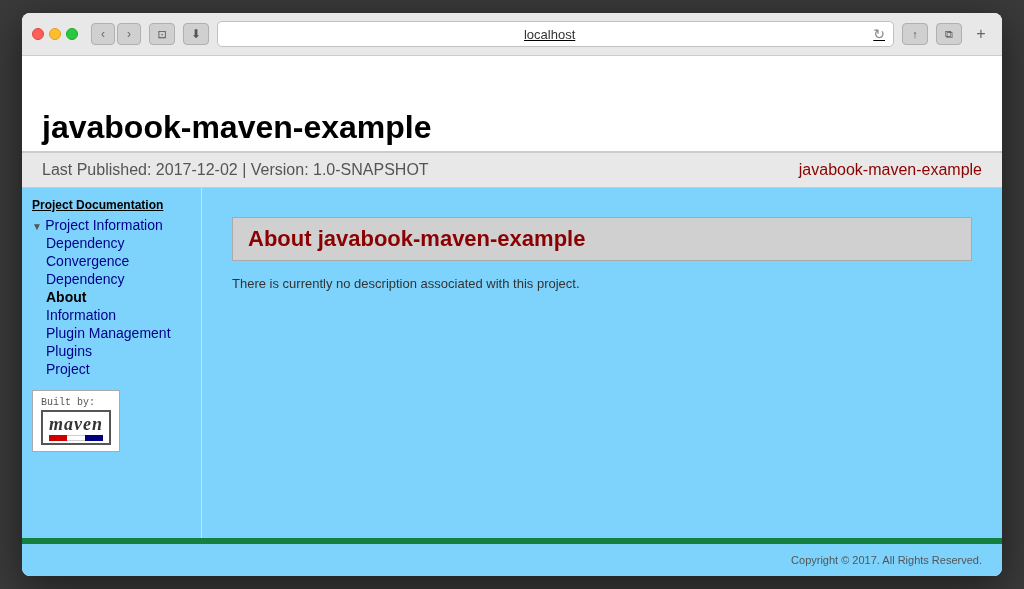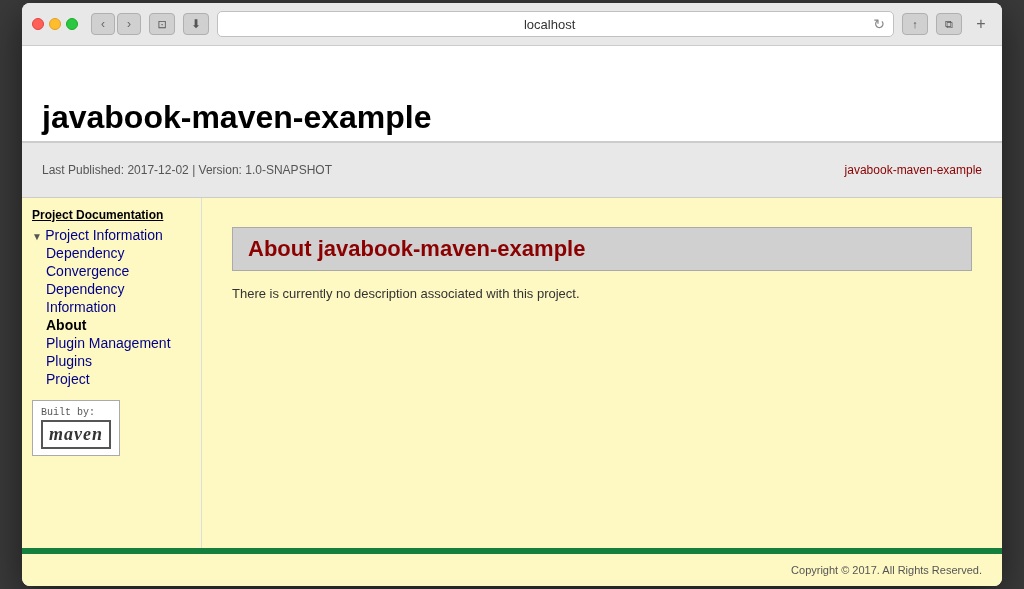--- a/index.html
+++ b/index.html
@@ -82,20 +82,21 @@
 
     .address-bar-container {
       flex: 1;
       display: flex;
       align-items: center;
       background: white;
       border: 1px solid #c0c0c0;
       border-radius: 5px;
       padding: 2px 8px;
       height: 26px;
+      text-decoration: underline;
     }
 
     .address-bar {
       flex: 1;
       border: none;
       outline: none;
       font-size: 13px;
       color: #333;
       text-align: center;
       background: transparent;
@@ -129,42 +130,42 @@
       display: flex;
       align-items: center;
       justify-content: center;
       cursor: pointer;
       font-size: 16px;
       color: #666;
     }
 
     
     .page {
-      background: #fef9c3;
+      background: #7dd3fc;
       margin-top: 43px;
     }
 
     
     .site-header {
       background: white;
       padding: 10px 20px 5px 20px;
       border-bottom: 2px solid #ccc;
     }
 
     .site-title {
       font-size: 32px;
       font-weight: bold;
       color: #000;
       font-family: Arial, sans-serif;
     }
 
     .site-meta {
       background: #e8e8e8;
-      padding: 20px 20px;
-      font-size: 12px;
+      padding: 8px 20px;
+      font-size: 16px;
       color: #555;
       display: flex;
       justify-content: space-between;
       border-bottom: 1px solid #ccc;
     }
 
     .site-meta-link {
       color: #8b0000;
       text-decoration: none;
     }
@@ -335,42 +336,42 @@
           <div class="sidebar-item">
             <a class="sidebar-link" href="#">Dependency</a>
           </div>
           <div class="sidebar-item">
             <a class="sidebar-link" href="#">Convergence</a>
           </div>
           <div class="sidebar-item">
             <a class="sidebar-link" href="#">Dependency</a>
           </div>
           <div class="sidebar-item">
+            <span class="sidebar-link active">About</span>
+          </div>
+          <div class="sidebar-item">
             <a class="sidebar-link" href="#">Information</a>
-          </div>
-          <div class="sidebar-item">
-            <span class="sidebar-link active">About</span>
           </div>
           <div class="sidebar-item">
             <a class="sidebar-link" href="#">Plugin Management</a>
           </div>
           <div class="sidebar-item">
             <a class="sidebar-link" href="#">Plugins</a>
           </div>
           <div class="sidebar-item">
             <a class="sidebar-link" href="#">Project</a>
           </div>
         </div>
 
 
         
         <div class="maven-badge">
           <div class="maven-badge-label">Built by:</div>
           <div class="maven-logo">
-            <div style="border: 2px solid #555; padding: 2px 6px; display:flex; flex-direction:row; align-items:center;">
+            <div style="border: 2px solid #555; padding: 2px 6px; display:flex; flex-direction:column; align-items:center;">
               <div style="font-style:italic; font-weight:bold; font-size:18px; color:#333; font-family: serif; letter-spacing:1px;">maven</div>
               <div style="display:flex; height:6px; width:100%;">
                 <div style="flex:1; background:#cc0000;"></div>
                 <div style="flex:1; background:#fff; border-top:1px solid #ccc; border-bottom:1px solid #ccc;"></div>
                 <div style="flex:1; background:#000080;"></div>
               </div>
             </div>
           </div>
         </div>
       </div>

